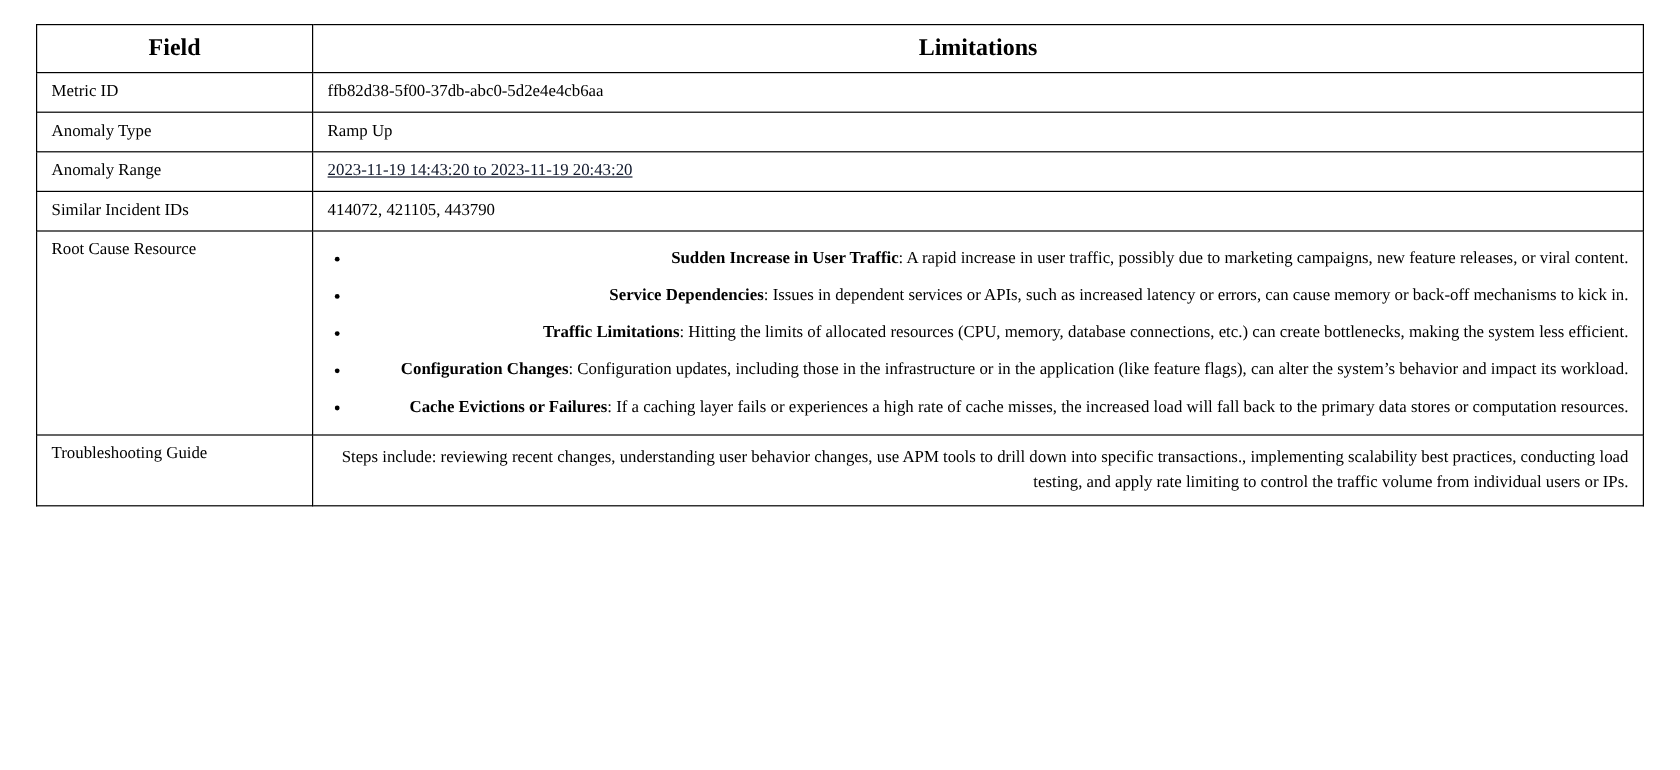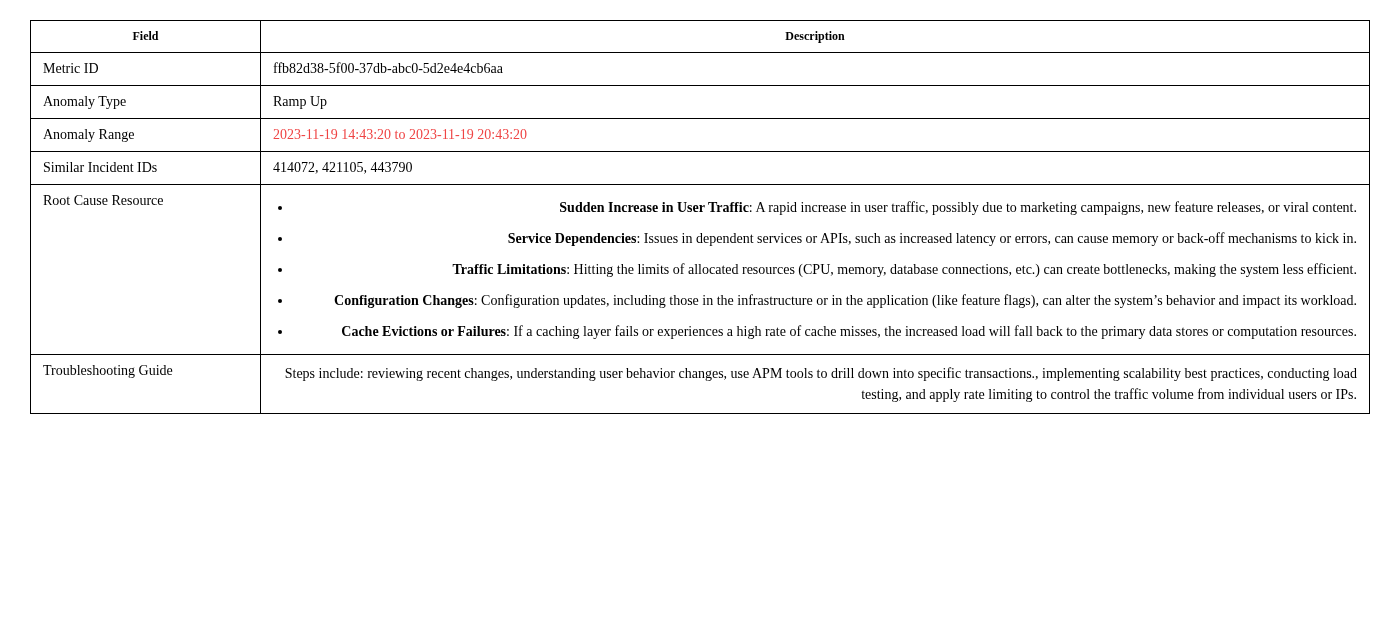--- a/index.html
+++ b/index.html
@@ -26,35 +26,36 @@
 
     .main-table th,
     .main-table td {
       border: 1px solid #000000;
       padding: 8px 12px;
       vertical-align: top;
     }
 
     .main-table thead th {
       font-weight: bold;
-      font-size: 12px;
+      font-size: 20px;
       background: #ffffff;
     }
 
     .field-col {
       width: 230px;
       min-width: 180px;
     }
 
     .desc-col {
       width: auto;
     }
 
     .anomaly-range-value {
-      color: #ef4444;
+      color: #0f172a;
+      text-decoration: underline;
     }
 
     ul.root-cause-list {
       list-style: disc;
       padding-left: 20px;
       margin: 4px 0;
     }
 
     ul.root-cause-list li {
       margin-bottom: 10px;
@@ -75,21 +76,21 @@
       text-align: right;
     }
   </style>
 </head>
 <body>
 
 <table class="main-table">
   <thead>
     <tr>
       <th class="field-col">Field</th>
-      <th class="desc-col">Description</th>
+      <th class="desc-col">Limitations</th>
     </tr>
   </thead>
   <tbody>
 
     <tr>
       <td class="field-col">Metric ID</td>
       <td class="desc-col">ffb82d38-5f00-37db-abc0-5d2e4e4cb6aa</td>
     </tr>
 
 

